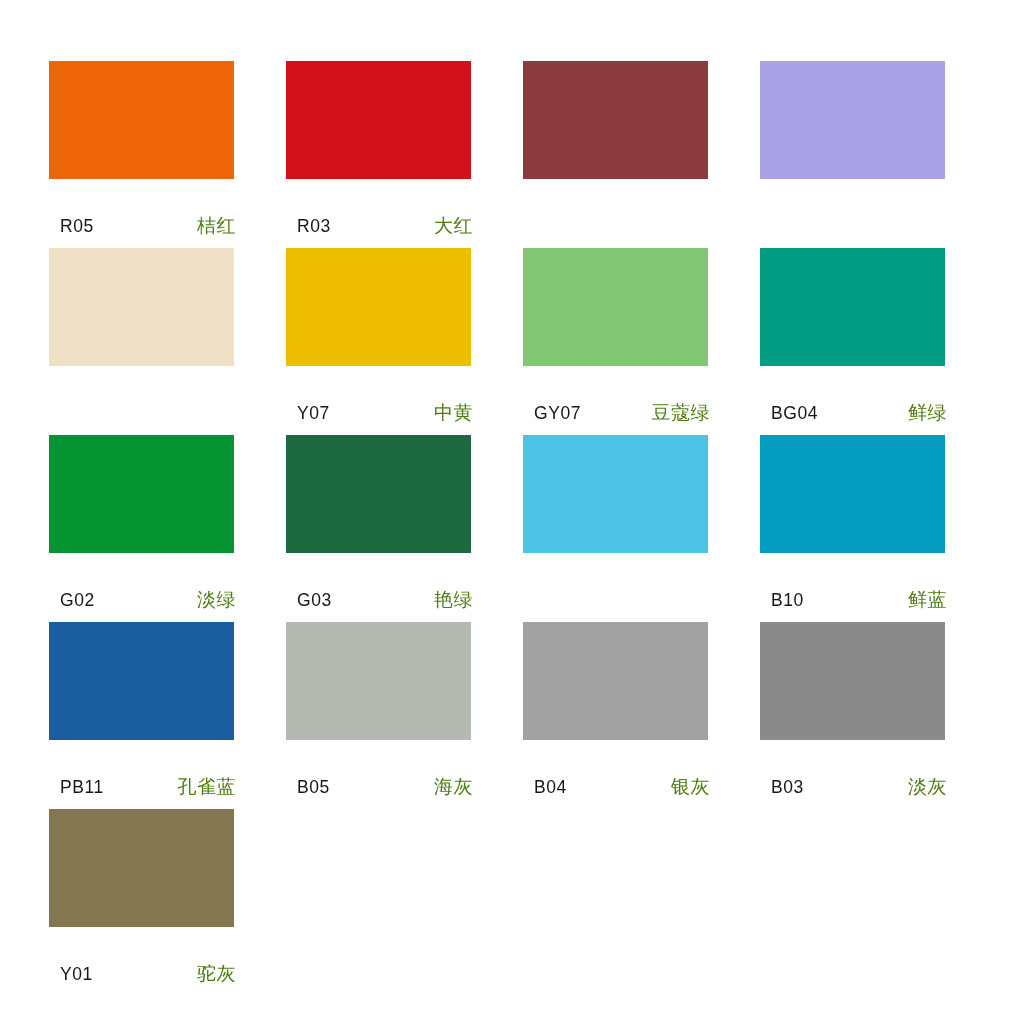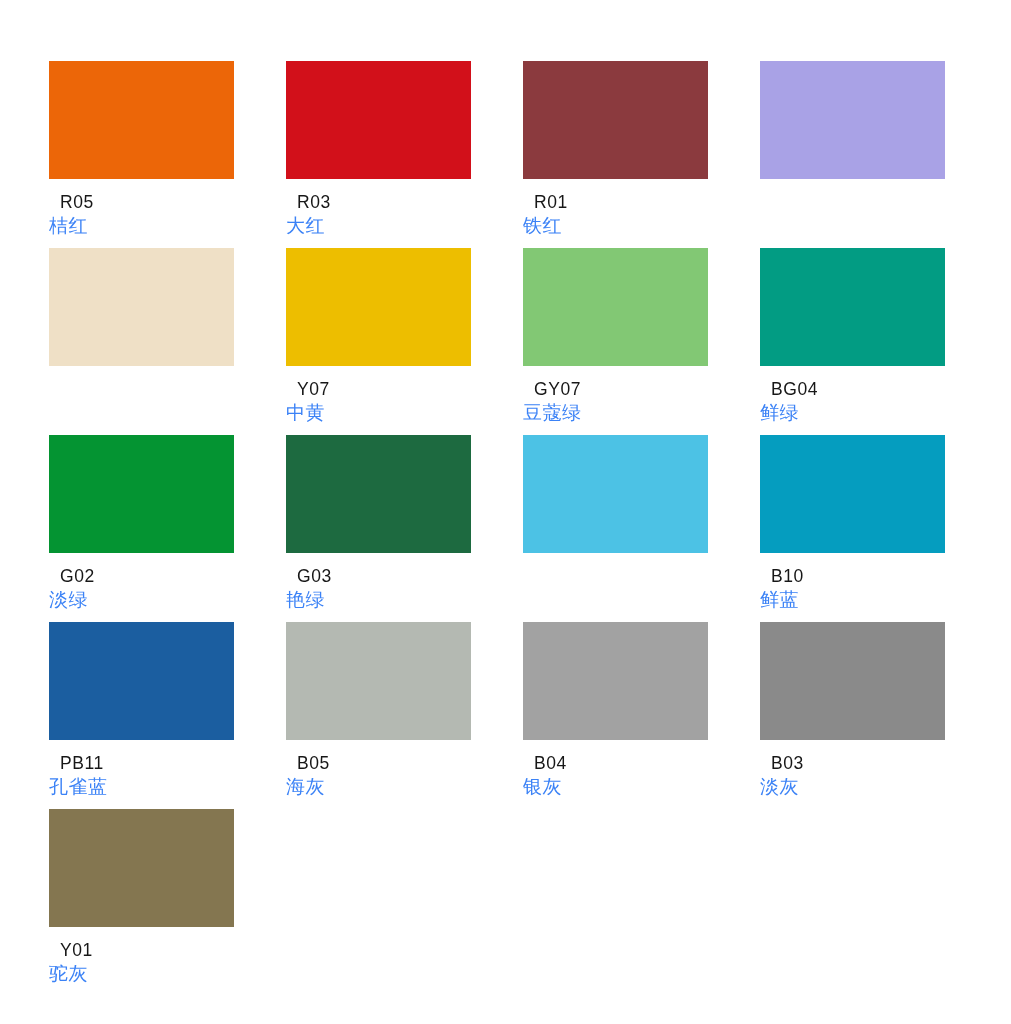--- a/index.html
+++ b/index.html
@@ -35,41 +35,41 @@
     height: 187px;
   }
   .swatch-chip {
     width: 185px;
     height: 118px;
     display: block;
   }
   .swatch-caption {
     position: absolute;
     left: 0;
-    top: 131px;
+    top: 152px;
     width: 191px;
     display: flex;
-    flex-direction: column;
+    flex-direction: row;
     align-items: baseline;
     justify-content: space-between;
     padding-right: 0;
     box-sizing: border-box;
     text-align: center;
   }
   .swatch-code {
     font-size: 17.5px;
     color: #171717;
     letter-spacing: 0.6px;
     font-family: "Liberation Sans", "DejaVu Sans", sans-serif;
     white-space: nowrap;
     padding-left: 11px;
   }
   .swatch-name {
     font-size: 19px;
-    color: #3b82f6;
+    color: #4d7c0f;
     font-family: "DejaVu Sans", "Liberation Sans", sans-serif;
     white-space: nowrap;
     letter-spacing: 0.5px;
     padding-right: 4px;
   }
 </style>
 </head>
 <body>
 
 <div id="swatch-sheet">
@@ -83,24 +83,20 @@
       </div>
       <div class="swatch-cell">
         <div class="swatch-chip" style="background-color: rgb(210, 16, 26);"></div>
         <div class="swatch-caption">
           <span class="swatch-code">R03</span>
           <span class="swatch-name">大红</span>
         </div>
       </div>
       <div class="swatch-cell">
         <div class="swatch-chip" style="background-color: rgb(139, 58, 62);"></div>
-        <div class="swatch-caption">
-          <span class="swatch-code">R01</span>
-          <span class="swatch-name">铁红</span>
-        </div>
       </div>
       <div class="swatch-cell">
         <div class="swatch-chip" style="background-color: rgb(169, 162, 230);"></div>
       </div>
       <div class="swatch-cell">
         <div class="swatch-chip" style="background-color: rgb(239, 224, 198);"></div>
       </div>
       <div class="swatch-cell">
         <div class="swatch-chip" style="background-color: rgb(237, 190, 0);"></div>
         <div class="swatch-caption">

